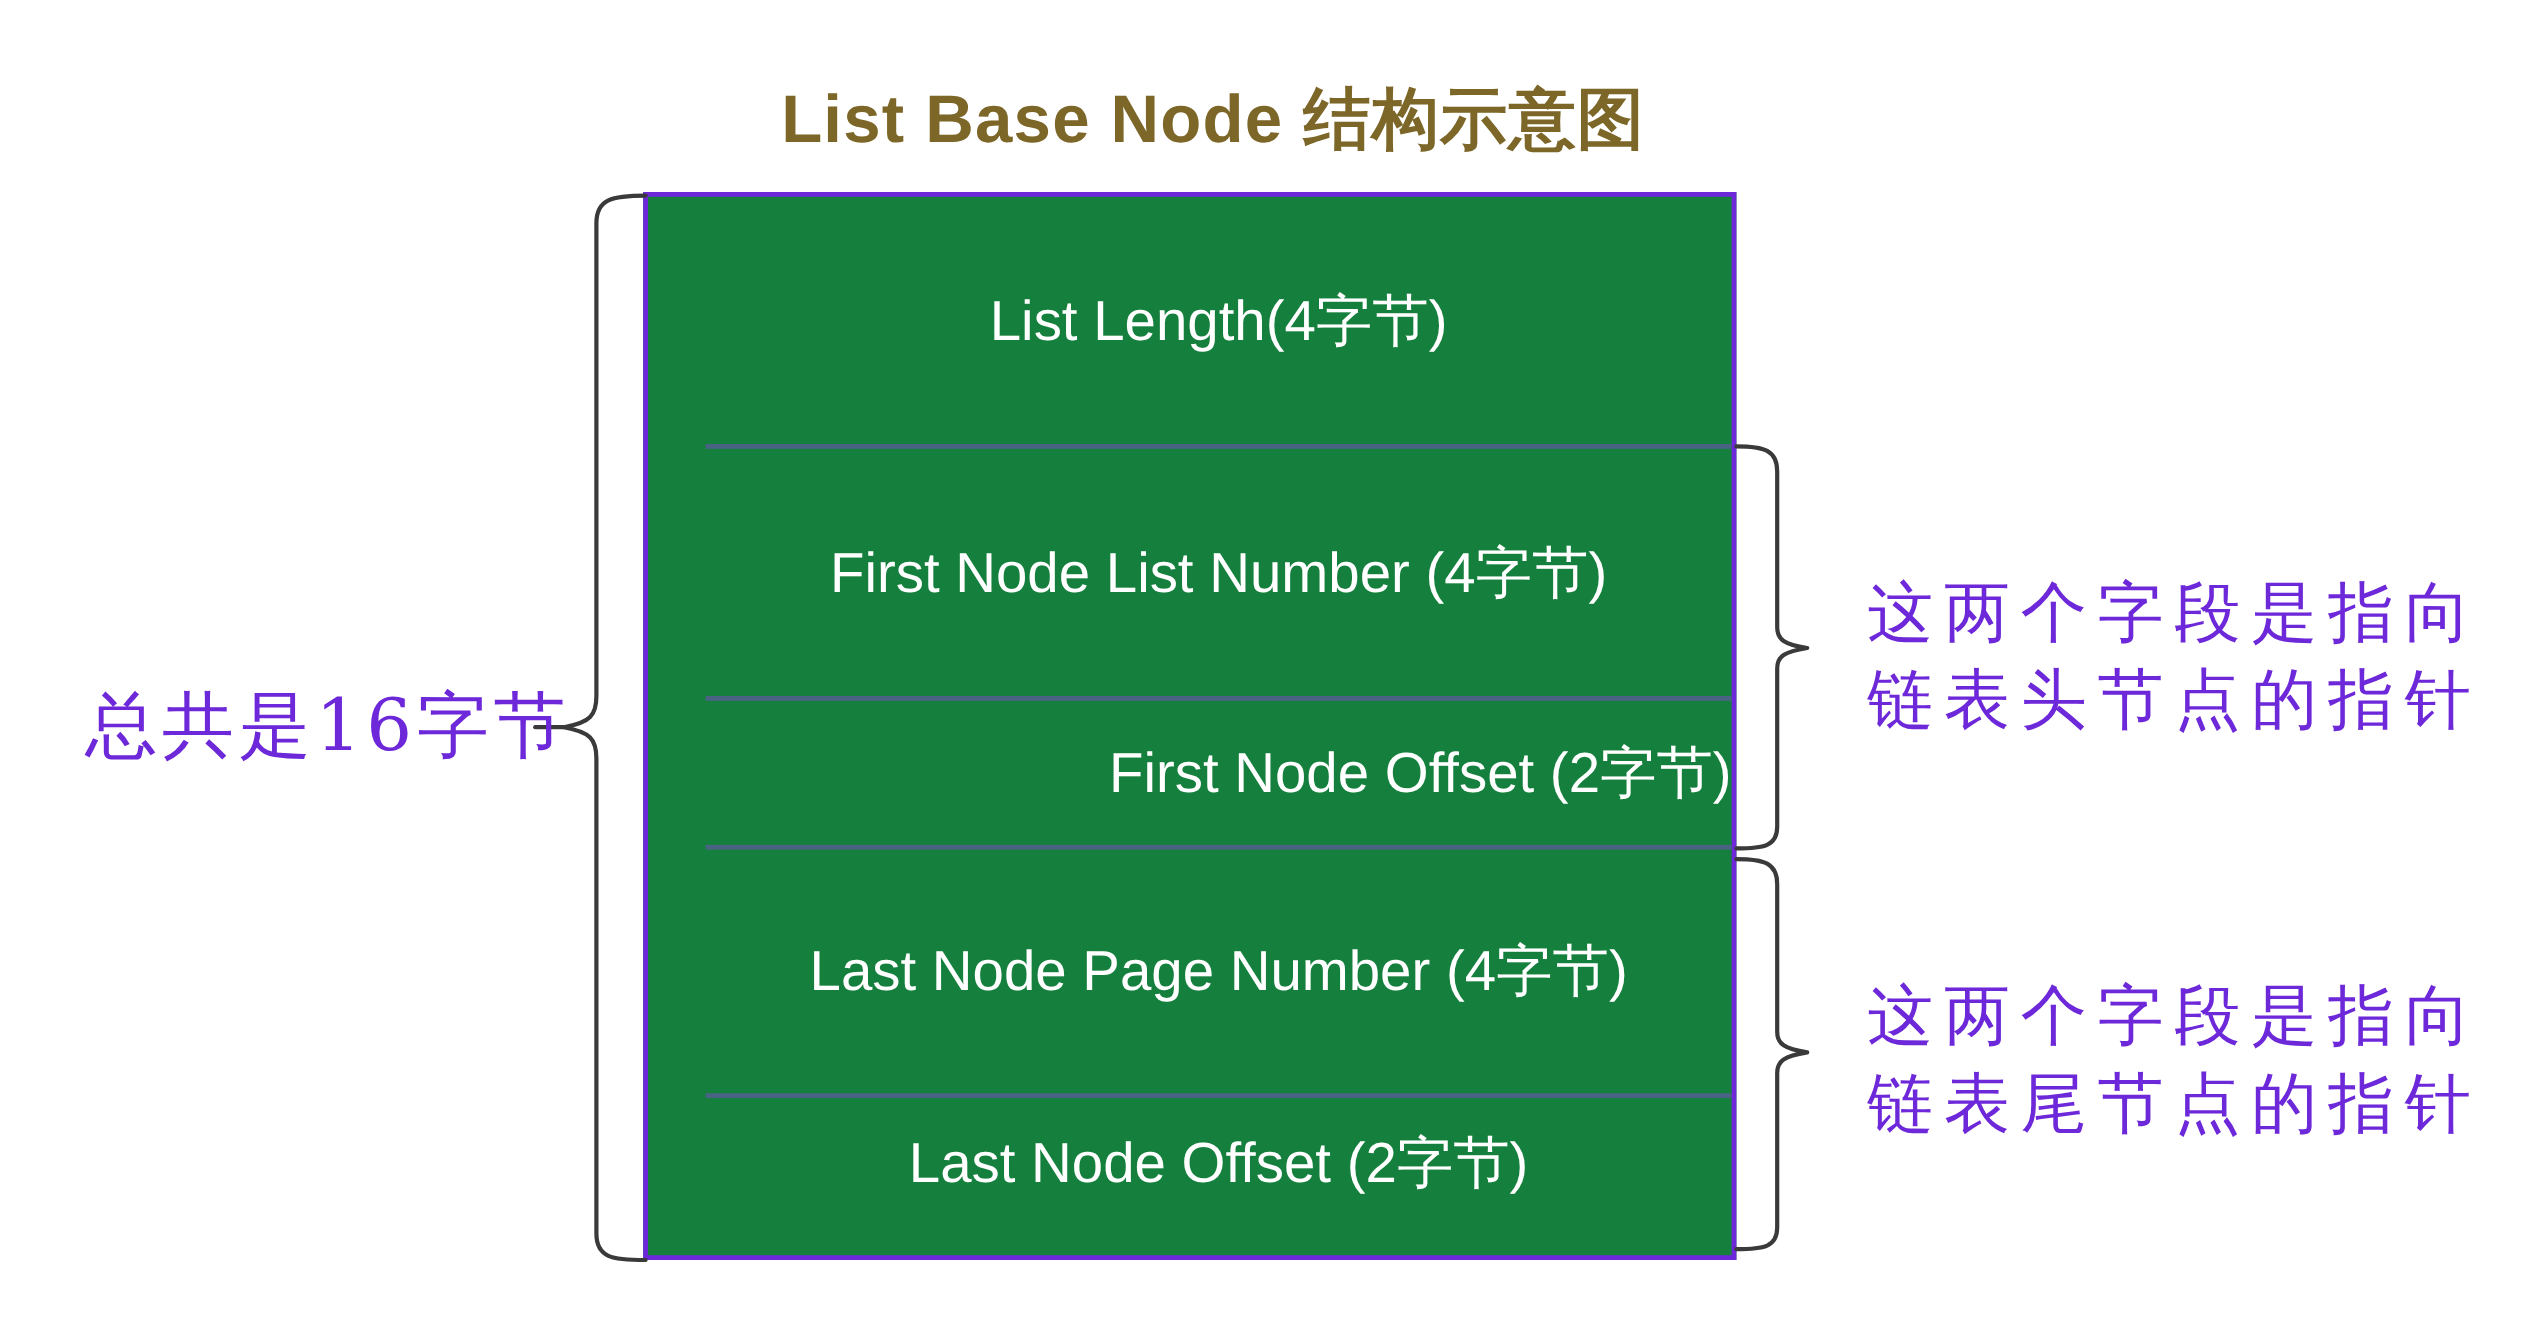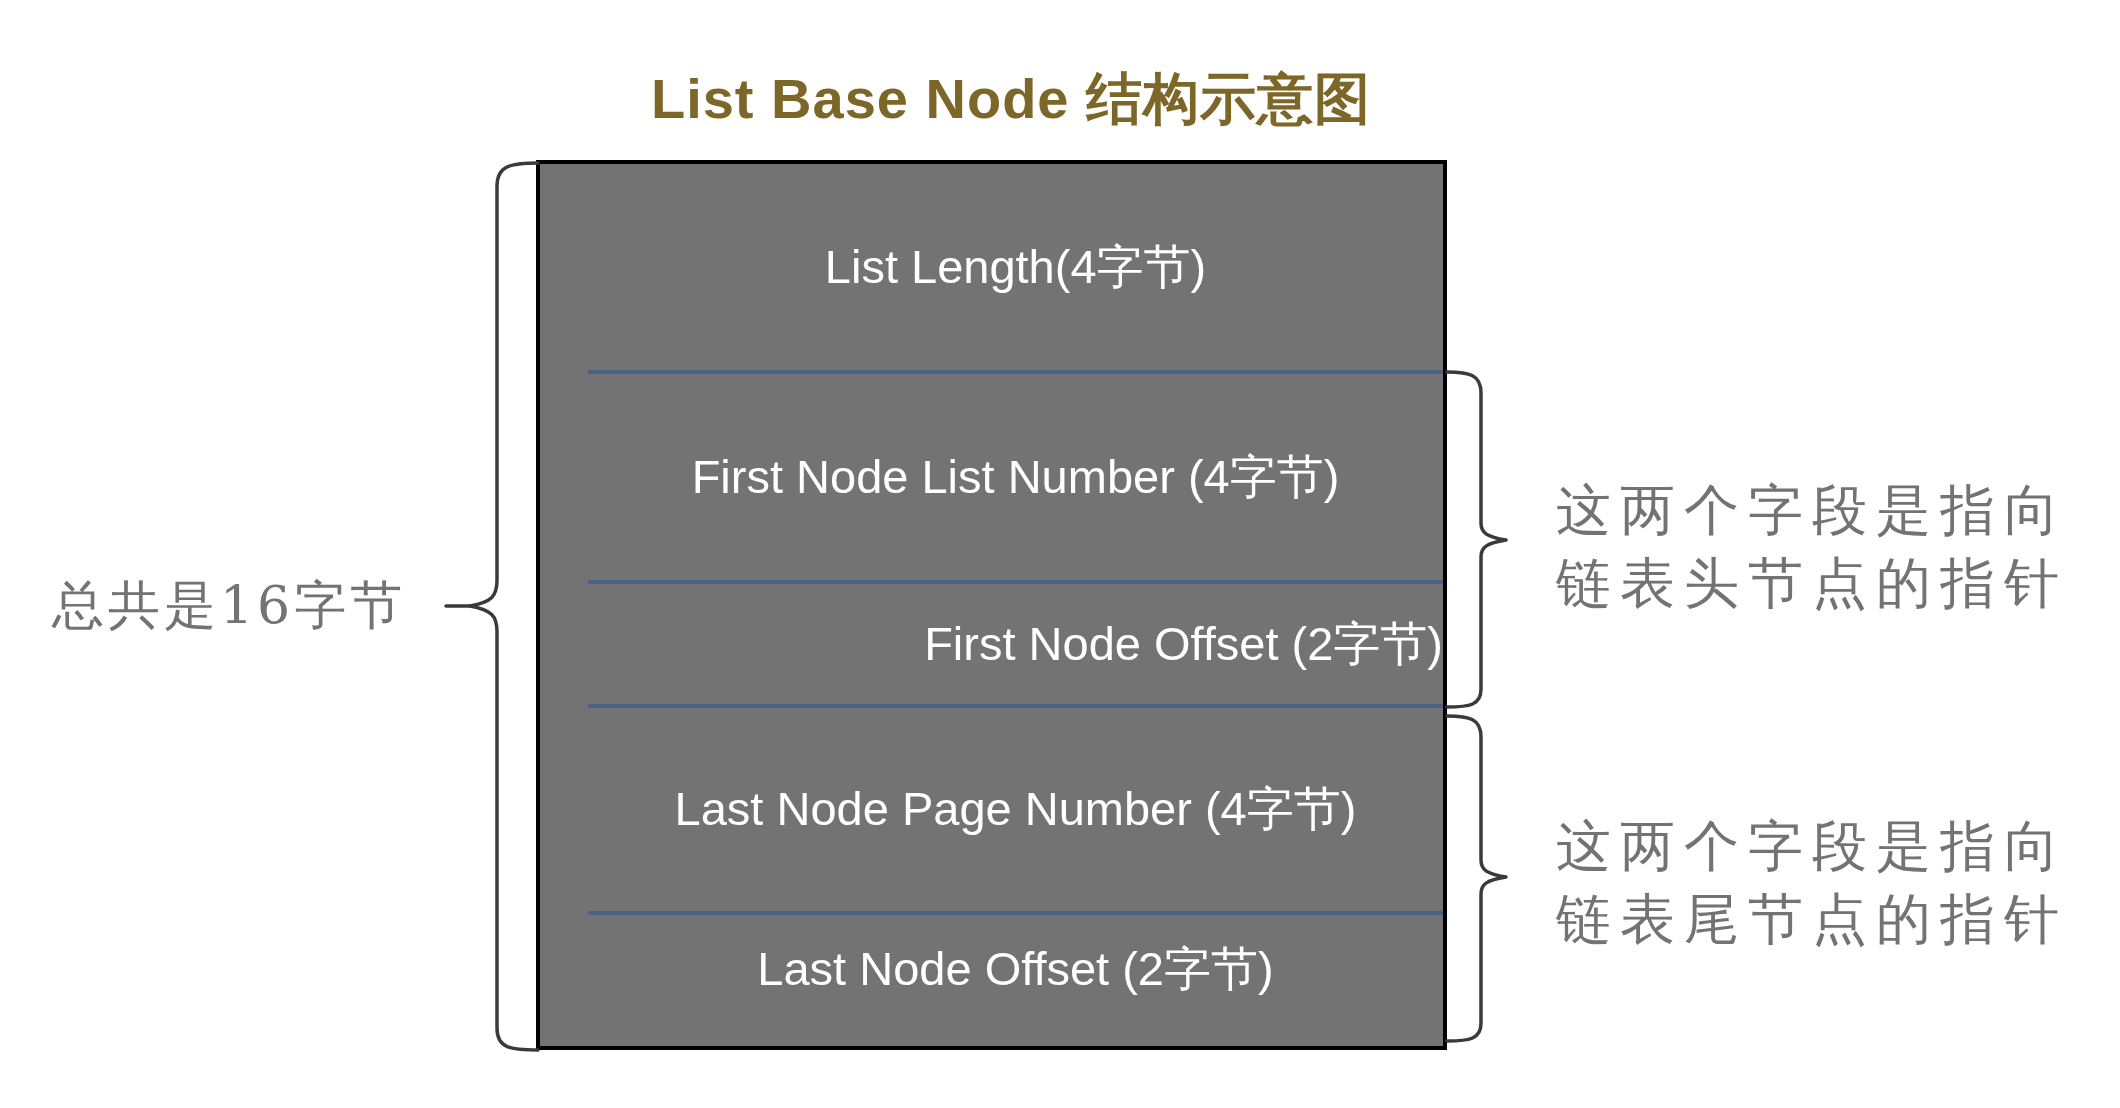--- a/index.html
+++ b/index.html
@@ -20,22 +20,22 @@
     color:#7d6728;
     letter-spacing:1px;
     white-space:nowrap;
   }
   
   .struct-box{
     position:absolute;
     left:536px;top:160px;
     width:911px;height:890px;
     box-sizing:border-box;
-    background:#737373;
-    border:4px solid #000000;
+    background:#15803d;
+    border:4px solid #6d28d9;
     display:flex;
     flex-direction:column;
     padding-left:48px;
   }
   .struct-row{
     box-sizing:border-box;
     display:flex;
     align-items:center;
     justify-content:center;
     color:#ffffff;
@@ -47,27 +47,27 @@
   .h-4byte-b{height:210px;}
   .h-2byte-a{height:124px;justify-content:flex-end;}
   .h-4byte-c{height:207px;}
   .h-2byte-b{height:112px;}
   
   .bracket{position:absolute;}
   .bracket path{fill:none;stroke:#3a3a3a;stroke-width:3.5;stroke-linecap:round;stroke-linejoin:round;}
   
   .annotation{
     position:absolute;
-    color:#737373;
+    color:#6d28d9;
     font-family:"DejaVu Serif","Liberation Serif",serif;
     white-space:nowrap;
   }
   .left-annotation{
-    left:52px;top:574px;
-    font-size:52px;
+    left:71px;top:574px;
+    font-size:60px;
     letter-spacing:4px;
     line-height:62px;
   }
   .right-annotation{
     left:1556px;
     font-size:55px;
     letter-spacing:9px;
     line-height:73px;
   }
   .right-annotation.first{top:474px;}

